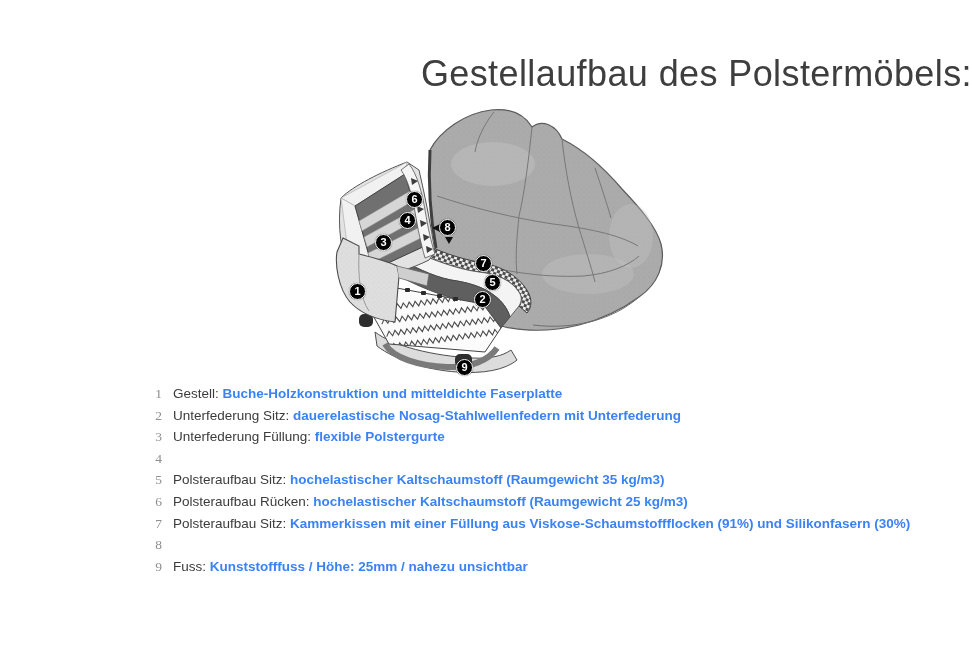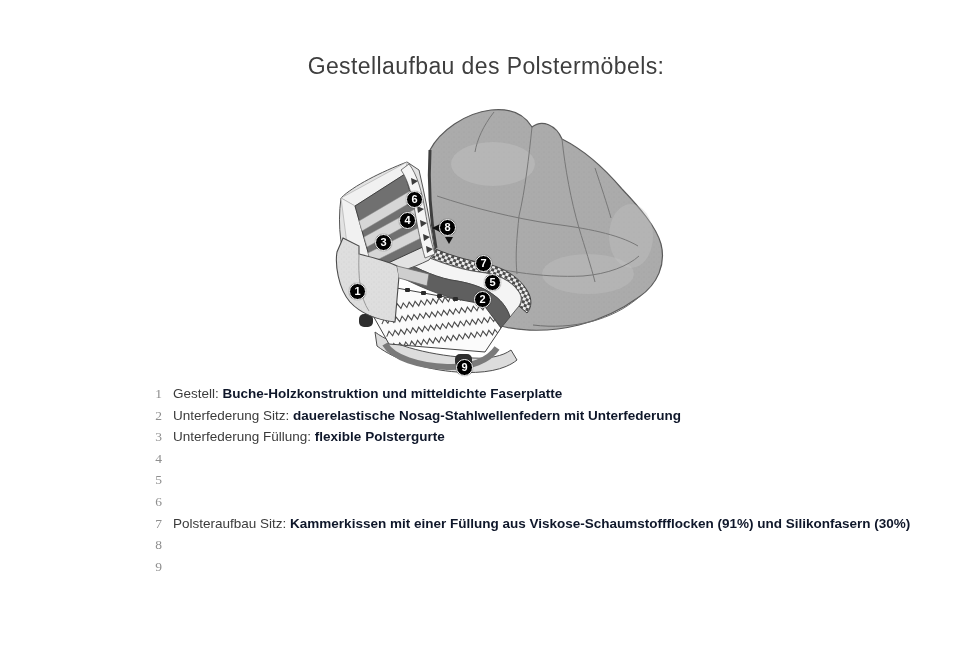--- a/index.html
+++ b/index.html
@@ -5,21 +5,21 @@
   html,body{margin:0;padding:0;}
   body{
     width:972px;height:648px;background:#ffffff;overflow:hidden;
     font-family:"Liberation Sans",sans-serif;
   }
   .page{position:relative;width:972px;height:648px;background:#ffffff;}
 
   
   .title{
     position:absolute;top:53px;left:0;width:100%;
-    text-align:center;font-size:23px;font-weight:300;
+    text-align:right;font-size:36px;font-weight:300;
     color:#3e3e3e;letter-spacing:.4px;margin:0;
   }
 
   
   .diagram{position:absolute;left:333px;top:106px;width:334px;height:278px;}
   .diagram svg{position:absolute;left:0;top:0;}
 
   .callout{
     position:absolute;width:17px;height:17px;box-sizing:border-box;
     background:#000;border:1px solid #fff;border-radius:50%;
@@ -29,21 +29,21 @@
   }
 
   
   .legend{position:absolute;left:150px;top:383px;width:772px;}
   .legend-row{display:flex;margin:0;font-size:13.5px;line-height:21.6px;}
   .legend-row .num{
     flex:0 0 17px;width:17px;text-align:center;margin-right:6px;
     color:#8e8e8e;font-family:"Liberation Serif",serif;font-size:13.5px;
   }
   .legend-row .txt{margin:0;color:#3b3b3b;}
-  .legend-row .desc{color:#0f172a;font-weight:bold;margin-top:38px;}
+  .legend-row .desc{color:#3b82f6;font-weight:bold;margin-top:38px;}
 </style>
 </head>
 <body>
 
 <div class="page">
 
   <h1 class="title">Gestellaufbau des Polstermöbels:</h1>
 
   <div class="diagram">
 
@@ -184,29 +184,32 @@
     </div>
     <div class="legend-row">
       <span class="num">3</span>
       <p class="txt"><span>Unterfederung Füllung:</span> <b class="desc">flexible Polstergurte</b></p>
     </div>
     <div class="legend-row">
       <span class="num">4</span>
     </div>
     <div class="legend-row">
       <span class="num">5</span>
+      <p class="txt"><span>Polsteraufbau Sitz:</span> <b class="desc">hochelastischer Kaltschaumstoff (Raumgewicht 35 kg/m3)</b></p>
     </div>
     <div class="legend-row">
       <span class="num">6</span>
+      <p class="txt"><span>Polsteraufbau Rücken:</span> <b class="desc">hochelastischer Kaltschaumstoff (Raumgewicht 25 kg/m3)</b></p>
     </div>
     <div class="legend-row">
       <span class="num">7</span>
       <p class="txt"><span>Polsteraufbau Sitz:</span> <b class="desc">Kammerkissen mit einer Füllung aus Viskose-Schaumstoffflocken (91%) und Silikonfasern (30%)</b></p>
     </div>
     <div class="legend-row">
       <span class="num">8</span>
     </div>
     <div class="legend-row">
       <span class="num">9</span>
+      <p class="txt"><span>Fuss:</span> <b class="desc">Kunststofffuss / Höhe: 25mm / nahezu unsichtbar</b></p>
     </div>
   </div>
 
 </div>
 
 </body></html>

